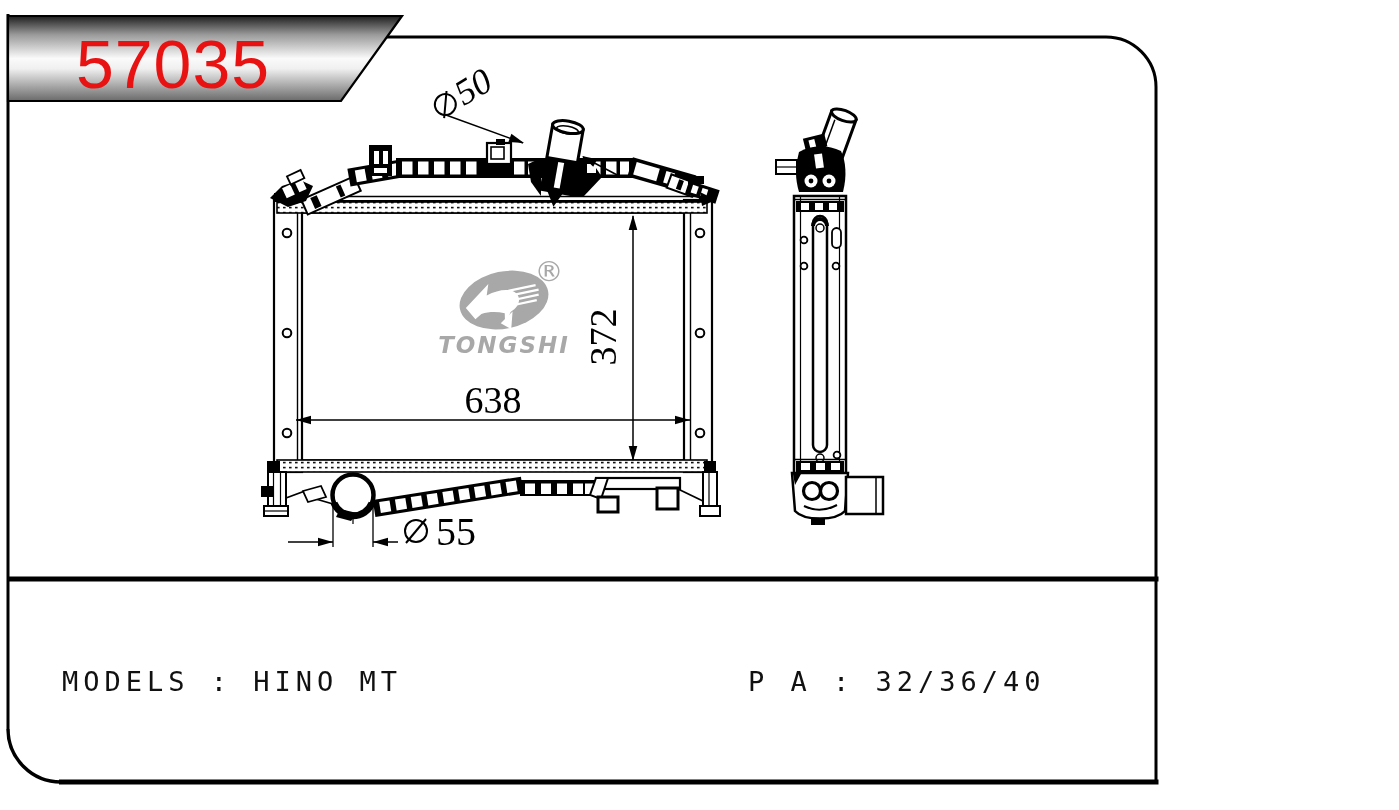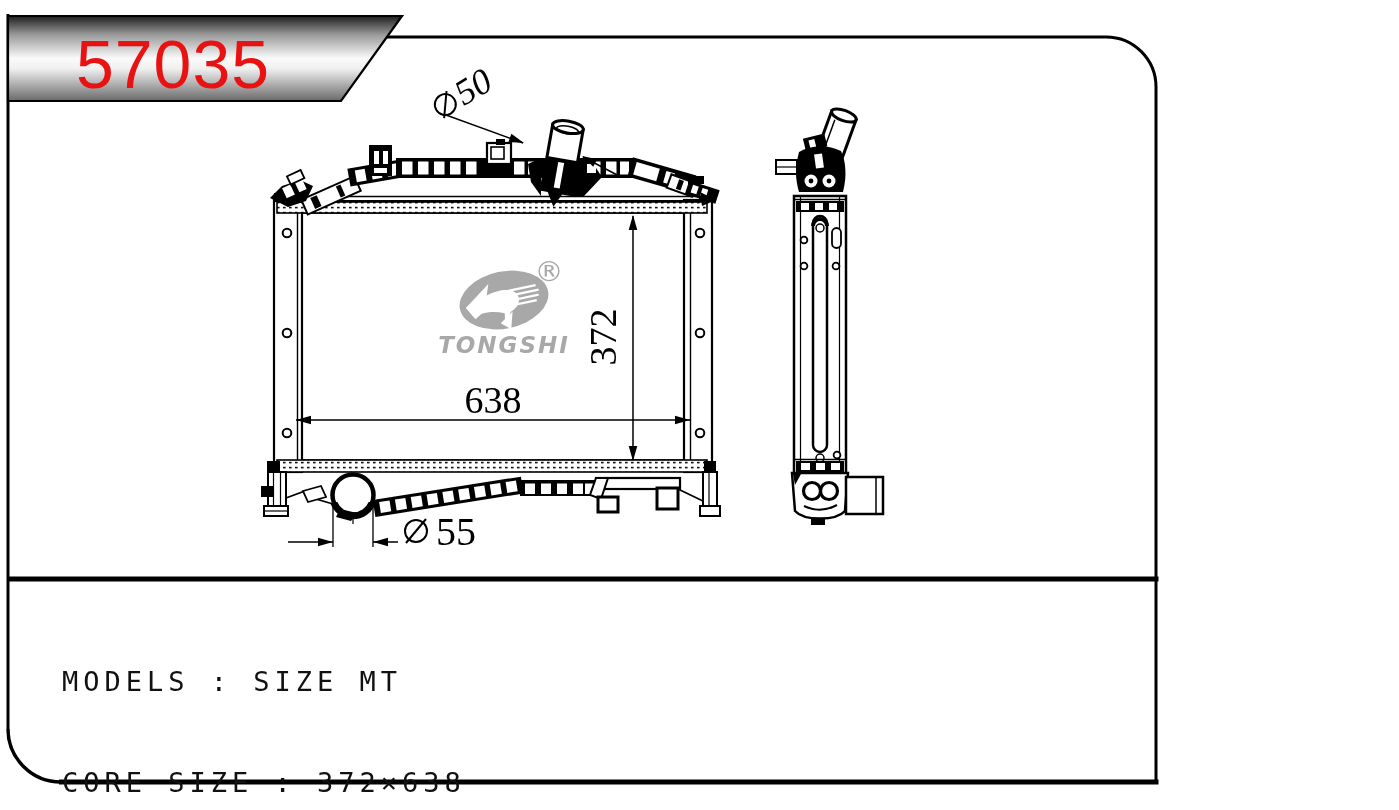--- a/index.html
+++ b/index.html
@@ -331,21 +331,21 @@
       <path d="M804,506 Q820,514 837,505" stroke-width="2"></path>
       <polygon points="793,474 801,474 795,485" fill="#000" stroke="none"></polygon>
       <rect x="811" y="519" width="14" height="6" fill="#000" stroke="none"></rect>
       <rect x="846" y="477" width="37" height="37" fill="#fff" stroke-width="2.5"></rect>
       <line x1="876" y1="477" x2="876" y2="514" stroke-width="1.5"></line>
     </g>
   </g>
 </svg>
 
 <div id="specs-left" class="panel-col">
-  <div class="spec-row">MODELS : SIZE MT</div>
-  <div class="spec-row">CORE SIZE : 372×638</div>
+  <div class="spec-row">MODELS : HINO MT</div>
   
   
 </div>
 <div id="specs-right" class="panel-col">
+  <div class="spec-row">P A : 32/36/40</div>
   
   
 </div>
 
 </body></html>

